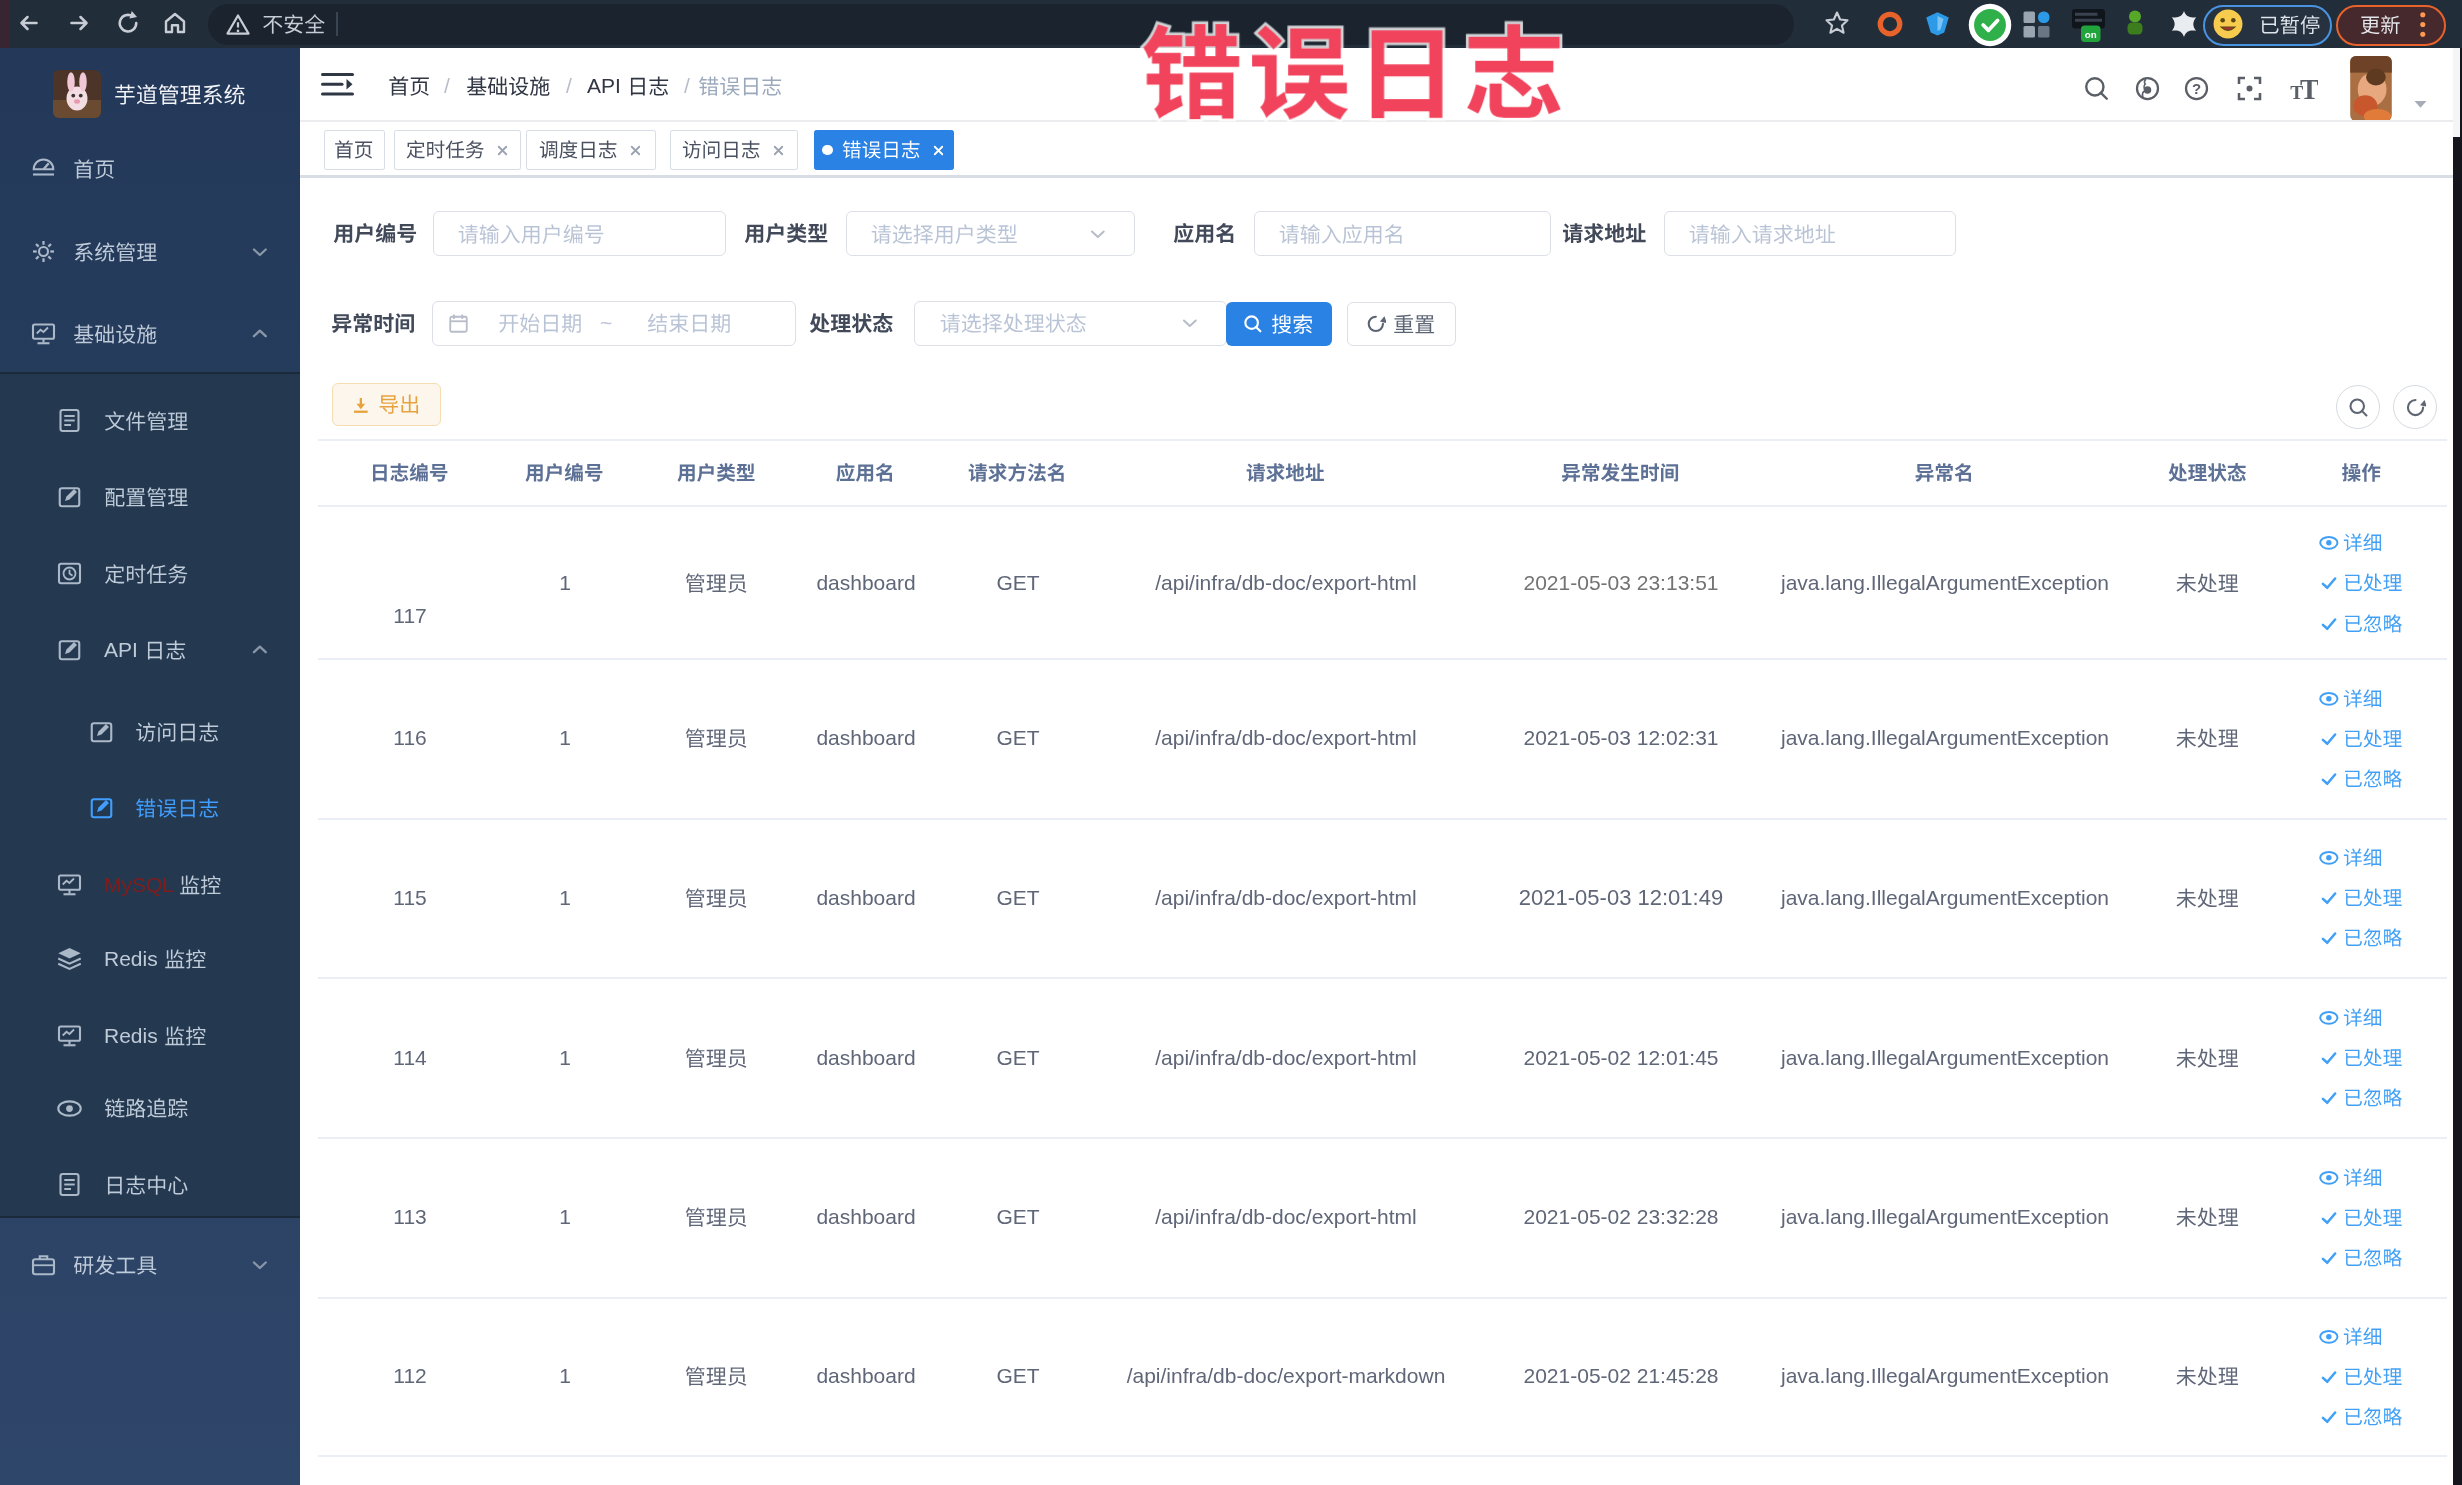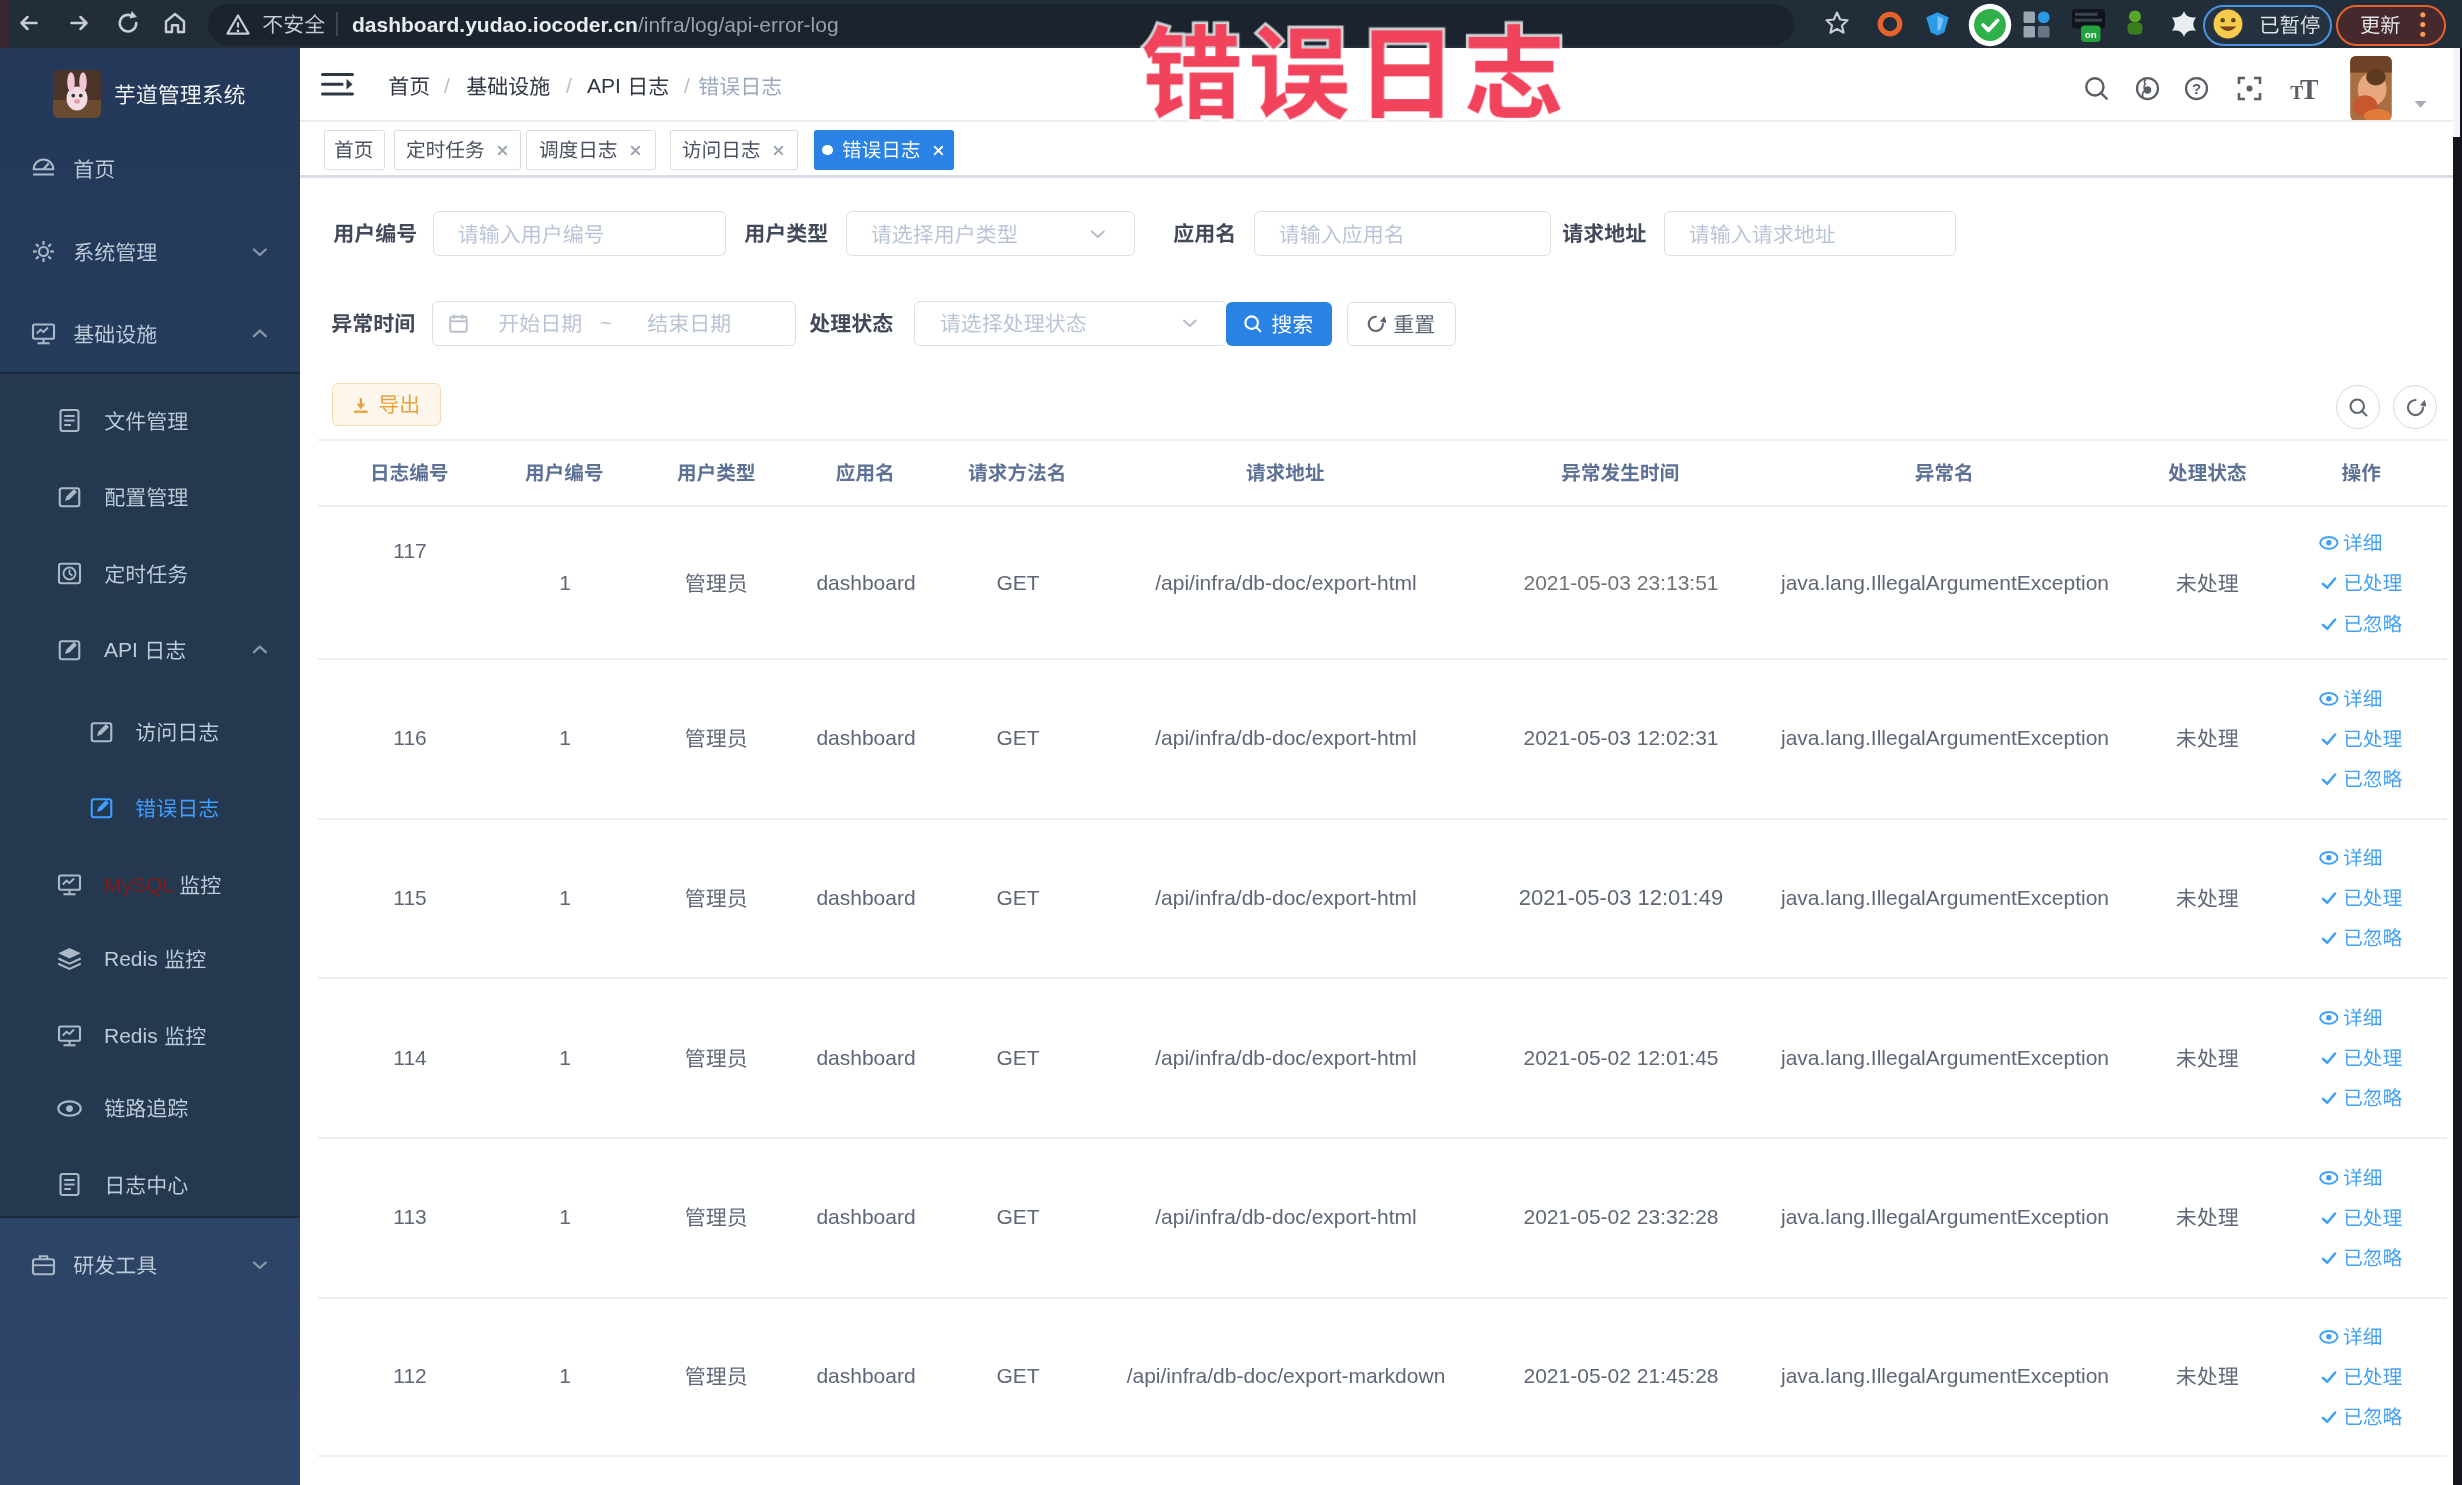--- a/index.html
+++ b/index.html
@@ -142,24 +142,20 @@
     <div style="position:absolute;left:262px;top:8.3px;height:32px;display:flex;align-items:center;column-gap:0px;white-space:nowrap;">
       <svg width="65" height="21" viewBox="0 0 86 28" style="flex:none">
         <g fill="#c8cdd5" transform="translate(0,24.1) scale(0.02800,-0.02800)">
           <use href="#gr4e0d" x="0"></use>
           <use href="#gr5b89" x="1000"></use>
           <use href="#gr5168" x="2000"></use>
         </g>
       </svg>
     </div>
     <div style="position:absolute;left:336px;top:12px;width:1.5px;height:24px;background:#3a4553;"></div>
-    <div style="position:absolute;left:352px;top:7.6px;height:34px;display:flex;align-items:center;column-gap:0px;white-space:nowrap;">
-      <span style="font-size:21px;font-weight:700;color:#e8ebf0;white-space:pre">dashboard.yudao.iocoder.cn</span>
-      <span style="font-size:21px;font-weight:500;color:#97a0ab;white-space:pre">/infra/log/api-error-log</span>
-    </div>
     <div style="position:absolute;left:1822px;top:8.3px;width:30px;height:30px;"><svg width="30" height="30" viewBox="0 0 40 40" style="flex:none;">
         <path d="M 20 6 L 24.2 15.4 L 34 16.4 L 26.6 23.2 L 28.8 33 L 20 27.8 L 11.2 33 L 13.4 23.2 L 6 16.4 L 15.8 15.4 z" fill="none" stroke="#c8cdd5" stroke-width="2.8" stroke-linejoin="round"></path>
       </svg></div>
     <div style="position:absolute;left:1875px;top:9px;width:30px;height:30px;"><svg width="30" height="30" viewBox="0 0 40 40" style="flex:none;">
         <circle cx="20" cy="20" r="13" fill="none" stroke="#e8632c" stroke-width="7"></circle>
       </svg></div>
     <div style="position:absolute;left:1924px;top:9.8px;width:27px;height:27px;"><svg width="27" height="27" viewBox="0 0 36 36" style="flex:none;">
         <path d="M 18 3 L 33 10 L 27 30 L 18 34 L 9 30 L 3 10 z" fill="#2d9ae8"></path>
         <path d="M 18 8 L 26 12 L 22 26 L 18 28 z" fill="#7cc4f5"></path>
       </svg></div>
@@ -951,21 +947,21 @@
       </svg>
     </div>
     <div style="position:absolute;left:2362px;top:458px;height:29.5px;display:flex;align-items:center;transform:translateX(-50%);column-gap:0px;white-space:nowrap;">
       <svg width="41" height="19.7" viewBox="0 0 54 26" style="flex:none">
         <g fill="#5d7095" transform="translate(0,22.4) scale(0.02600,-0.02600)">
           <use href="#gb64cd" x="0"></use>
           <use href="#gb4f5c" x="1000"></use>
         </g>
       </svg>
     </div>
-    <div style="position:absolute;left:410px;top:535px;height:32px;display:flex;transform:translateX(-50%);column-gap:0px;white-space:nowrap;">
+    <div style="position:absolute;left:410px;top:600px;height:32px;display:flex;transform:translateX(-50%);column-gap:0px;white-space:nowrap;">
       <span style="font-size:21px;font-weight:400;color:#5f6678;line-height:32px;white-space:pre">117</span>
     </div>
     <div style="position:absolute;left:565px;top:567px;height:32px;display:flex;align-items:center;transform:translateX(-50%);column-gap:0px;white-space:nowrap;">
       <span style="font-size:21px;font-weight:400;color:#5f6678;line-height:32px;white-space:pre">1</span>
     </div>
     <div style="position:absolute;left:717px;top:567px;height:32px;display:flex;align-items:center;transform:translateX(-50%);column-gap:0px;white-space:nowrap;">
       <svg width="65" height="21" viewBox="0 0 86 28" style="flex:none">
         <g fill="#5f6678" transform="translate(0,24.1) scale(0.02800,-0.02800)">
           <use href="#gr7ba1" x="0"></use>
           <use href="#gr7406" x="1000"></use>

